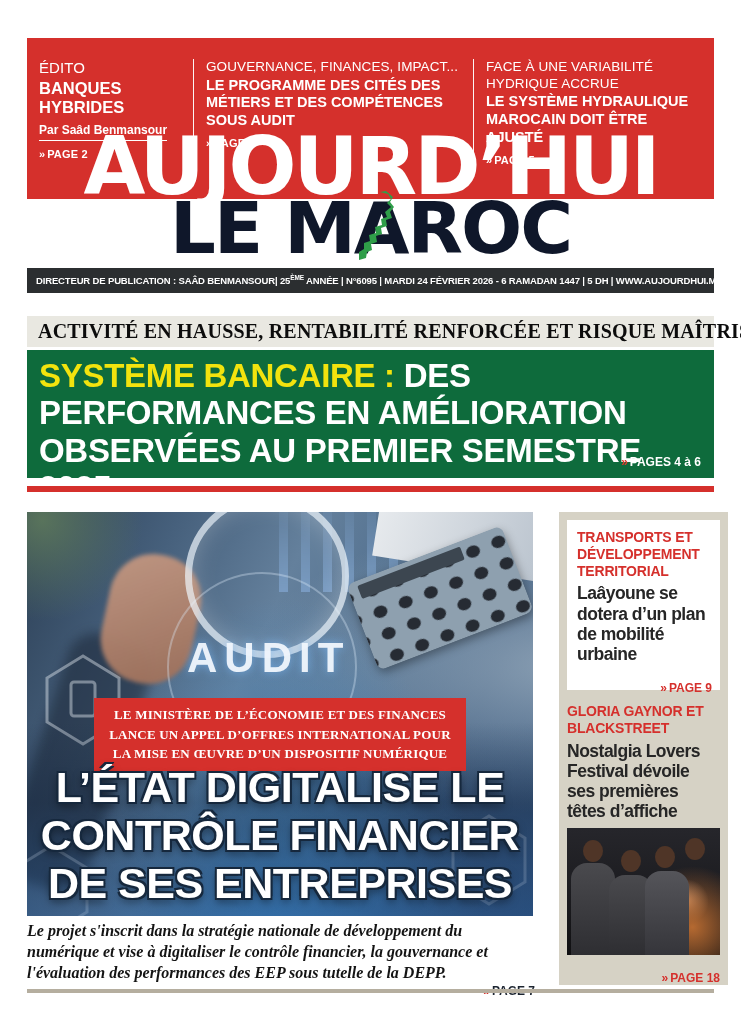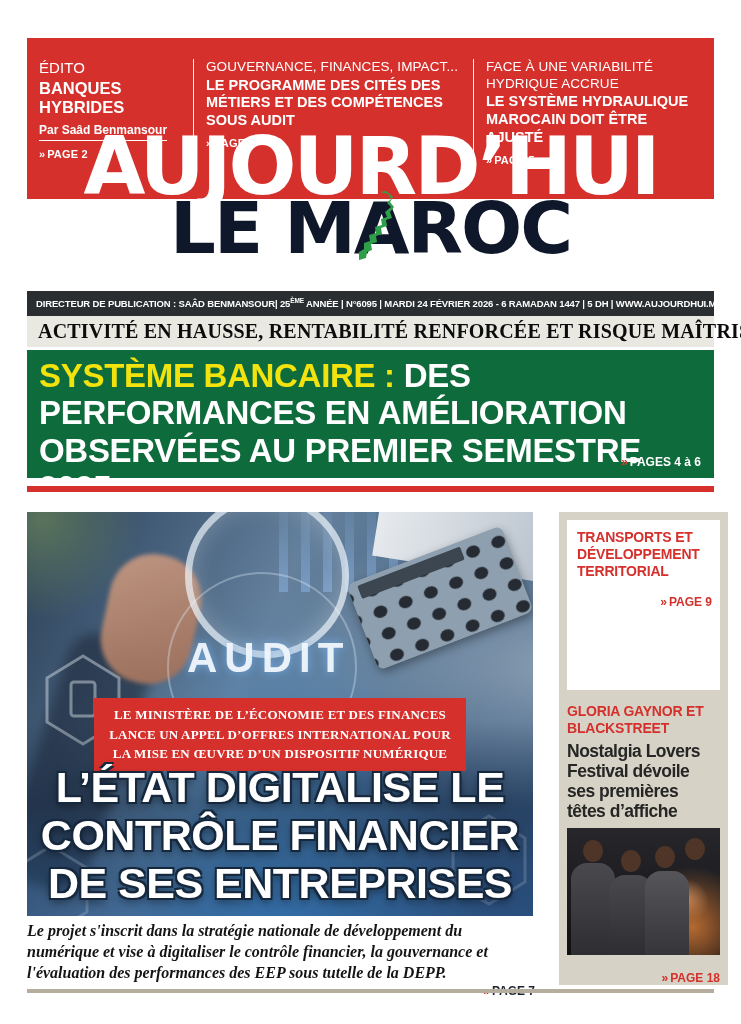--- a/index.html
+++ b/index.html
@@ -27,21 +27,21 @@
   
   .masthead1{position:absolute;left:0;right:0;bottom:-7px;text-align:center;color:#fff;
              font-family:"DejaVu Sans",sans-serif;font-weight:700;font-size:80px;
              letter-spacing:-3px;line-height:.96;white-space:nowrap;}
   .masthead2{position:absolute;left:27px;top:194px;width:687px;height:72px;text-align:center;}
   .masthead2-text{font-family:"DejaVu Sans",sans-serif;font-weight:700;font-size:72px;color:#0f172a;
                   letter-spacing:-2px;line-height:68px;white-space:nowrap;}
   .map{position:absolute;left:50%;margin-left:-12px;top:-3px;z-index:2;}
 
   
-  .info-bar{position:absolute;left:27px;top:291px;width:687px;height:25px;background:#2b2e30;color:#fff;
+  .info-bar{position:absolute;left:27px;top:268px;width:687px;height:25px;background:#2b2e30;color:#fff;
             display:flex;align-items:center;justify-content:space-between;box-sizing:border-box;
             padding:0 9px;font-size:9.5px;font-weight:700;letter-spacing:-.15px;white-space:nowrap;}
   .sup{font-size:6.5px;vertical-align:super;}
 
   
   .kicker-bar{position:absolute;left:27px;top:316px;width:687px;height:31px;background:#e9e8e1;
               font-family:"Liberation Serif",serif;font-weight:700;font-size:20px;color:#0c0c0c;
               line-height:31px;box-sizing:border-box;padding-left:11px;letter-spacing:.2px;white-space:nowrap;}
   .green-banner{position:absolute;left:27px;top:350px;width:687px;height:128px;background:#0e6b3c;
                 box-sizing:border-box;padding:7px 12px;}
@@ -191,20 +191,21 @@
   </figure>
 
   <div class="caption">
     <span>Le projet s'inscrit dans la stratégie nationale de développement du numérique et vise à digitaliser le contrôle financier, la gouvernance et l'évaluation des performances des EEP sous tutelle de la DEPP.</span>
     <div class="caption-page pr"><span class="chev chev-red">»</span><span>PAGE 7</span></div>
   </div>
 
   <aside class="sidebar">
     <div class="sb-card">
       <div class="sb-kicker">TRANSPORTS ET DÉVELOPPEMENT TERRITORIAL</div>
+      <div class="sb-title">Laâyoune se dotera d’un plan de mobilité urbaine</div>
       <div class="sb-page pr"><span class="chev">»</span><span>PAGE 9</span></div>
     </div>
     <div class="sb-item2">
       <div class="sb-kicker">GLORIA GAYNOR ET BLACKSTREET</div>
       <div class="sb-title">Nostalgia Lovers Festival dévoile ses premières têtes d’affiche</div>
       <div class="sb-photo">
         <div class="sb-suit" style="left:4px"></div>
         <div class="sb-head" style="left:16px;top:12px"></div>
         <div class="sb-suit" style="left:42px;height:80px"></div>
         <div class="sb-head" style="left:54px;top:22px"></div>

